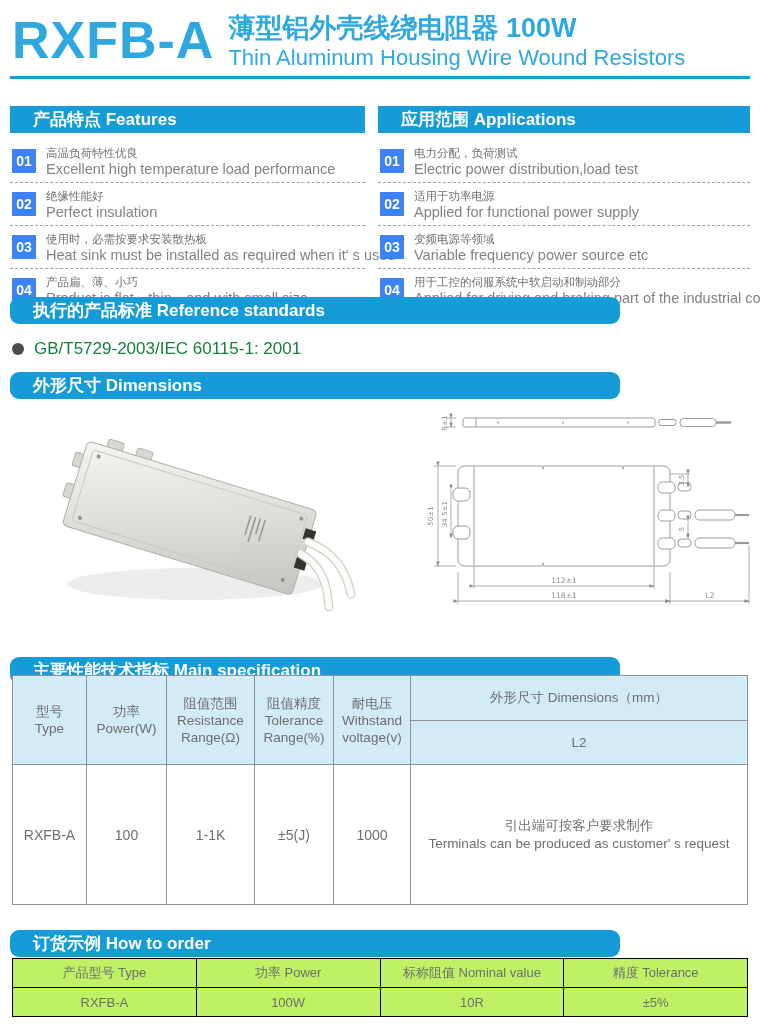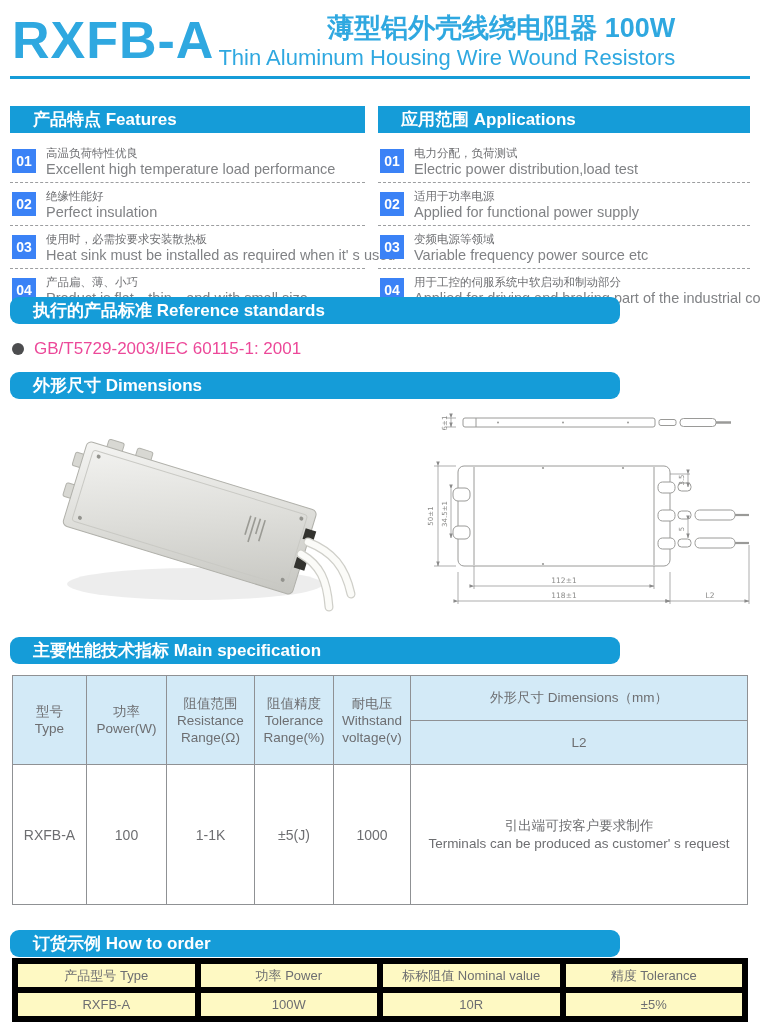--- a/index.html
+++ b/index.html
@@ -2,21 +2,21 @@
 <html><head>
 <meta charset="utf-8">
 <style>
   * { margin:0; padding:0; box-sizing:border-box; }
   html,body { width:760px; background:#ffffff; font-family:"Liberation Sans", sans-serif; }
   .page { position:relative; width:760px; height:1024px; background:#fff; overflow:hidden; }
 
   
   .hdr { position:absolute; top:10px; left:12px; display:flex; align-items:flex-start; }
   .hdr-model { font-size:52px; font-weight:bold; color:#2fa8e0; letter-spacing:1px; line-height:60px; }
-  .hdr-titles { margin-left:4px; padding-top:2px;text-align:right; }
+  .hdr-titles { margin-left:14px; padding-top:2px; }
   .hdr-cn { font-size:27px; font-weight:bold; color:#2fa8e0; line-height:32px; }
   .hdr-en { font-size:22px; color:#2fa8e0; line-height:28px; }
   .hdr-rule { position:absolute; top:76px; left:10px; width:740px; height:3px; background:#159cd8; }
 
   
   .bar { height:27px; line-height:27px; background:#159cd8; color:#fff; font-size:17px; font-weight:bold; padding-left:23px; }
   .bar-full { position:absolute; left:10px; width:610px;border-radius:9px; }
 
   
   .twocol { position:absolute; top:106px; left:10px; width:740px; display:flex; }
@@ -26,43 +26,43 @@
   .item { position:relative; padding:2px 0 4px 36px; min-height:34px; }
   .item.dash { border-bottom:1px dashed #9c9ea0; margin-bottom:4px; }
   .badge { position:absolute; left:2px; top:5px; width:24px; height:24px; background:#3b82f6; color:#fff;
            font-size:14px; font-weight:bold; text-align:center; line-height:24px; }
   .item-cn { font-size:11.5px; color:#6d6e71; line-height:14px; }
   .item-en { font-size:14.5px; color:#808285; line-height:18px; white-space:nowrap; }
 
   
   .std-line { position:absolute; top:339px; left:12px; display:flex; align-items:center; }
   .std-bullet { width:12px; height:12px; border-radius:50%; background:#4c4d4f; margin-right:10px; }
-  .std-text { font-size:17px; color:#ec4899; }
+  .std-text { font-size:17px; color:#15803d; }
 
   
   .dims-wrap { position:absolute; top:398px; left:0; width:760px; height:232px;padding-left:32px; }
   .photo { position:absolute; left:15px; top:4px; }
   .drawing { position:absolute; left:418px; top:0; }
 
   
   .spec-table { position:absolute; top:675px; left:12px; width:736px; border-collapse:collapse; table-layout:fixed; }
   .spec-table th, .spec-table td { border:1px solid #8f9194; color:#6d6e71; font-weight:normal; text-align:center; vertical-align:middle; }
   .spec-table th { background:#d3eaf7; font-size:13.5px; }
   .spec-table td { background:#fff; font-size:14px; }
   .th-line { display:block; line-height:17px; }
   .r-hdr1 { height:45px; }
   .r-hdr2 { height:44px; }
   .r-data { height:140px; }
   .l2cn { display:block; font-size:13.5px; line-height:18px; }
   .l2en { display:block; font-size:13.5px; line-height:18px; }
 
   
   .order-table { position:absolute; top:958px; left:12px; width:736px; border-collapse:collapse; table-layout:fixed; }
-  .order-table th, .order-table td { border:6px solid #000000; color:#6d6e71; font-weight:normal;
-        text-align:center; font-size:13px; height:29px; background:#fef9c3; }
+  .order-table th, .order-table td { border:1px solid #000000; color:#6d6e71; font-weight:normal;
+        text-align:center; font-size:13px; height:29px; background:#bef264; }
 
   
   .dimtxt { font-size:7px; fill:#8a8a88; font-family:"DejaVu Sans", sans-serif; }
   .dimtxt-c { font-size:7.5px; fill:#8a8a88; text-anchor:middle; font-family:"DejaVu Sans", sans-serif; }
 </style>
 </head>
 <body>
 
 <div class="page">
 
@@ -246,21 +246,21 @@
       <text class="dimtxt" transform="rotate(-90 15 118)" x="15" y="118" text-anchor="middle">50±1</text>
       <text class="dimtxt" transform="rotate(-90 29 116)" x="29" y="116" text-anchor="middle">34.5±1</text>
       <text class="dimtxt" transform="rotate(-90 266 82)" x="266" y="82" text-anchor="middle">3.5</text>
       <text class="dimtxt" transform="rotate(-90 266 131)" x="266" y="131" text-anchor="middle">5</text>
       <text class="dimtxt-c" x="146" y="185">112±1</text>
       <text class="dimtxt-c" x="146" y="200">118±1</text>
       <text class="dimtxt-c" x="292" y="200">L2</text>
     </svg>
   </div>
 
-  <div class="bar bar-full" style="top:637px;">主要性能技术指标  Main specification</div>
+  <div class="bar bar-full" style="top:657px;">主要性能技术指标  Main specification</div>
   <table class="spec-table">
     <colgroup>
       <col style="width:74px">
         <col style="width:80px">
         <col style="width:88px">
       <col style="width:79px">
         <col style="width:77px">
         <col>
     </colgroup>
     <tbody>

